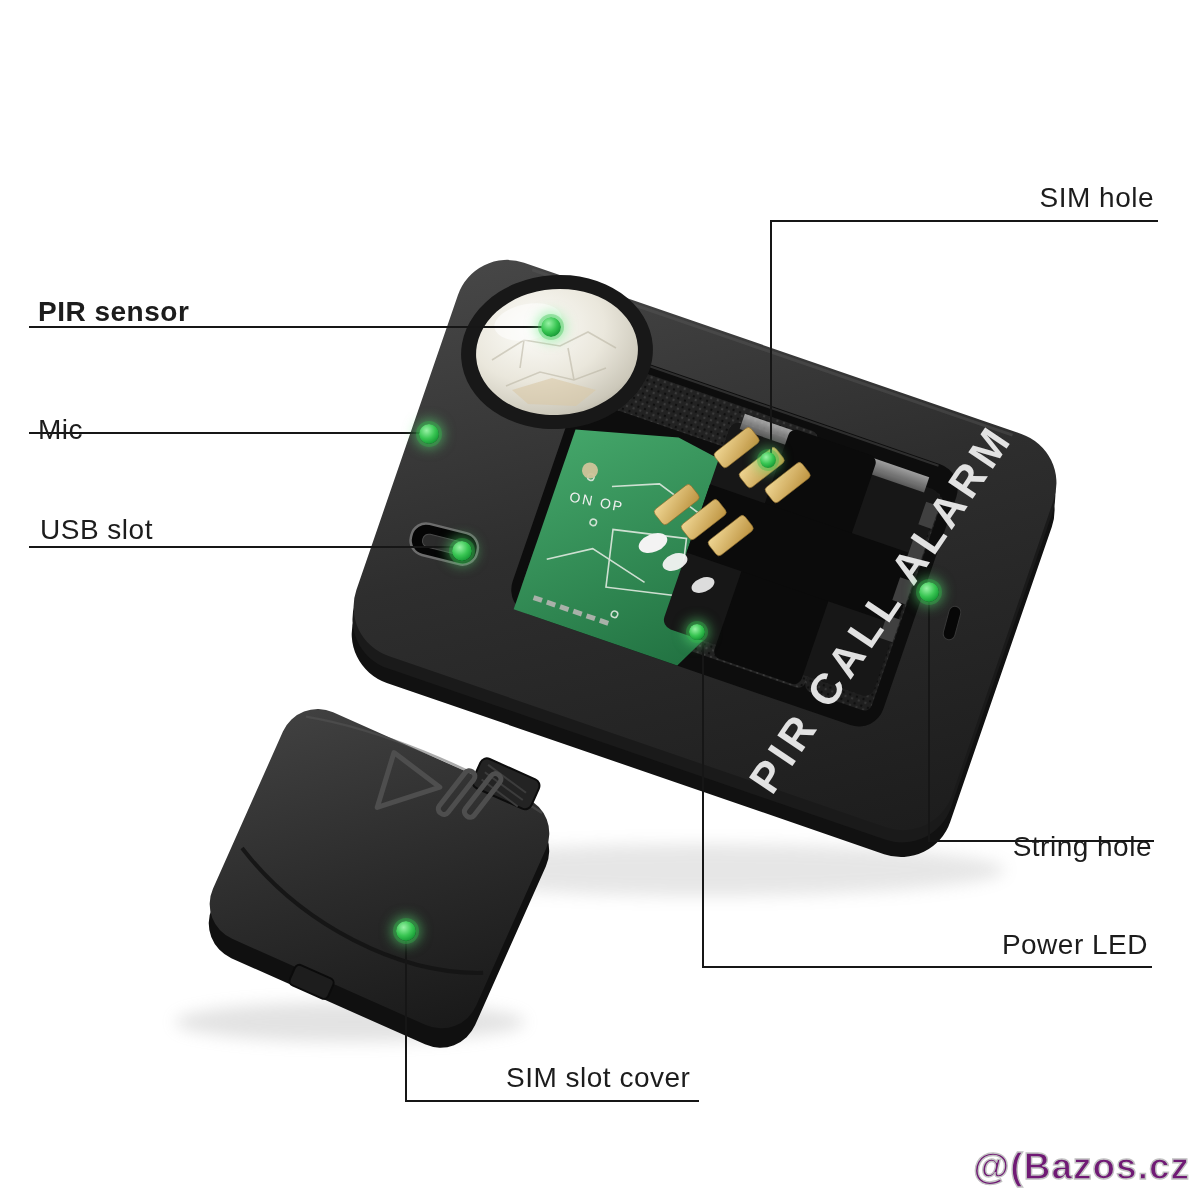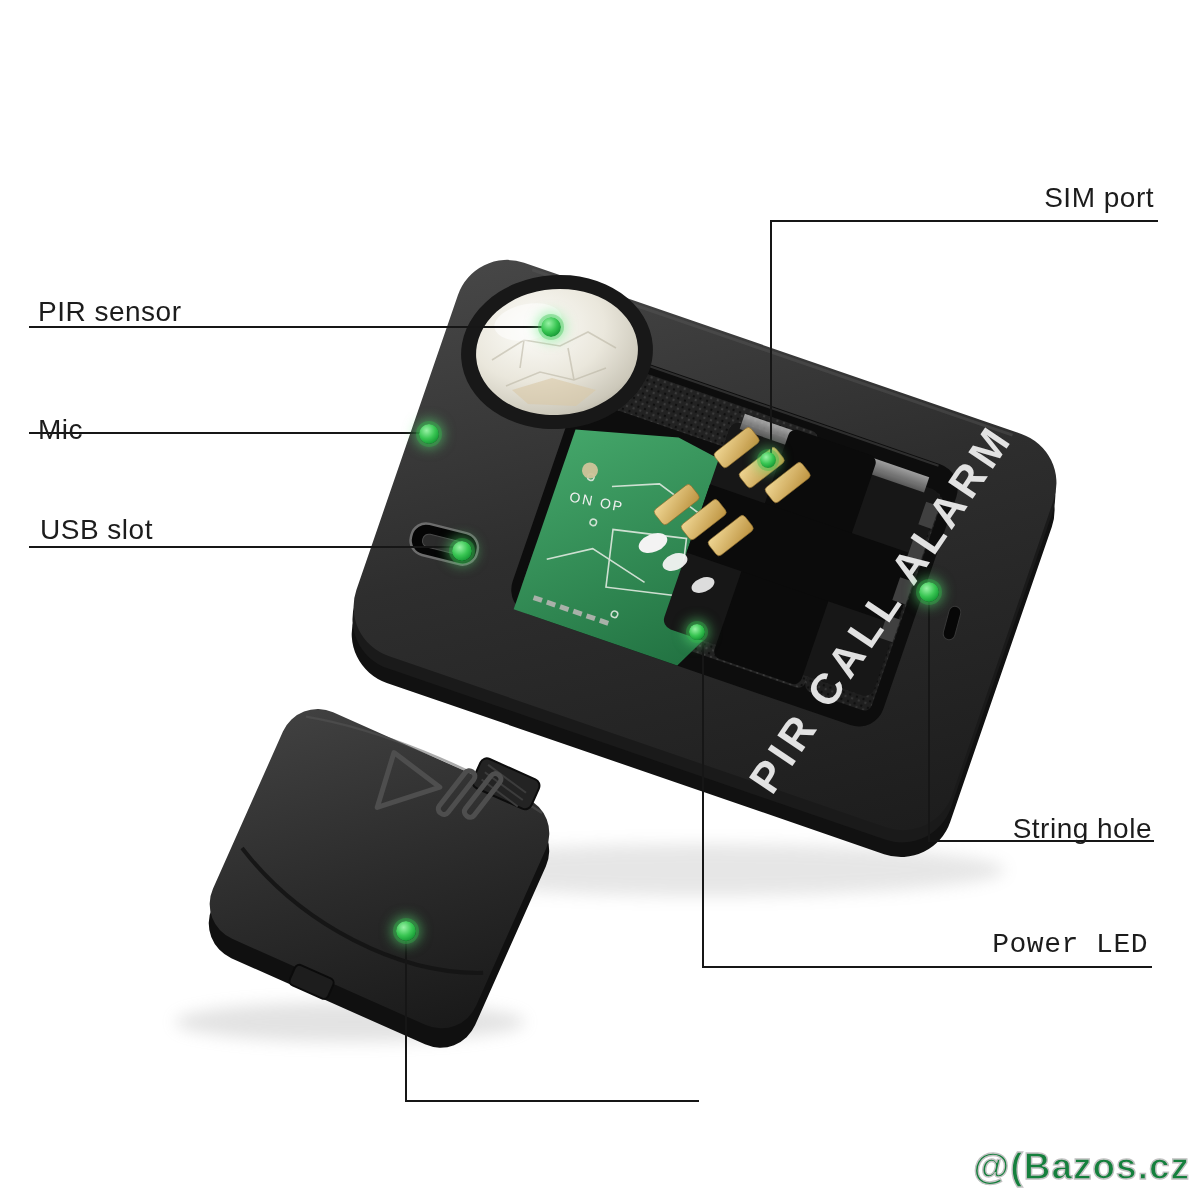--- a/index.html
+++ b/index.html
@@ -16,21 +16,21 @@
     white-space:nowrap;letter-spacing:0.5px;
   }
   .dot{
     position:absolute;width:20px;height:20px;margin:-10px 0 0 -10px;border-radius:50%;
     background:radial-gradient(circle at 38% 32%, #98f2a5, #39c653 45%, #149733 78%, #0c7a27 100%);
     box-shadow:0 0 0 3px rgba(46,190,72,.35), 0 0 12px 5px rgba(90,235,120,.5);
   }
   .dot.small{width:16px;height:16px;margin:-8px 0 0 -8px;}
   .watermark{
     position:absolute;right:10px;bottom:12px;font-size:37px;font-weight:bold;
-    letter-spacing:1px;color:#15803d;margin-top:22px;-webkit-text-stroke:1.4px #c2c2c2;
+    letter-spacing:1px;color:#701a75;margin-top:22px;-webkit-text-stroke:1.4px #c2c2c2;
   }
 </style>
 </head>
 <body>
 
 <div class="stage">
 
   <svg class="scene" width="1200" height="1200" viewBox="0 0 1200 1200">
     <defs>
       <linearGradient id="bodyGrad" x1="0" y1="0" x2="1" y2="1">
@@ -191,22 +191,23 @@
   <div class="line hline" style="left:405px;top:1100px;width:294px;"></div>
 
   <div class="dot" style="left:551px;top:327px;"></div>
   <div class="dot" style="left:429px;top:434px;"></div>
   <div class="dot" style="left:462px;top:551px;"></div>
   <div class="dot small" style="left:768px;top:460px;"></div>
   <div class="dot small" style="left:697px;top:632px;"></div>
   <div class="dot" style="left:929px;top:592px;"></div>
   <div class="dot" style="left:406px;top:931px;"></div>
 
-  <div class="label" style="left:38px;top:296px;">PIR sensor</div>
+  <div class="label" style="left:38px;top:296px;font-weight:bold;">PIR sensor</div>
   <div class="label" style="left:38px;top:414px;">Mic</div>
   <div class="label" style="left:40px;top:514px;">USB slot</div>
-  <div class="label" style="right:46px;top:182px;">SIM port</div>
-  <div class="label" style="right:48px;top:813px;">String hole</div>
-  <div class="label" style="right:52px;top:929px;font-family:Liberation Mono, monospace;">Power LED</div>
+  <div class="label" style="right:46px;top:182px;">SIM hole</div>
+  <div class="label" style="right:48px;top:831px;">String hole</div>
+  <div class="label" style="right:52px;top:929px;">Power LED</div>
+  <div class="label" style="left:506px;top:1062px;">SIM slot cover</div>
 
   <div class="watermark">@(Bazos.cz</div>
 
 </div>
 
 </body></html>

